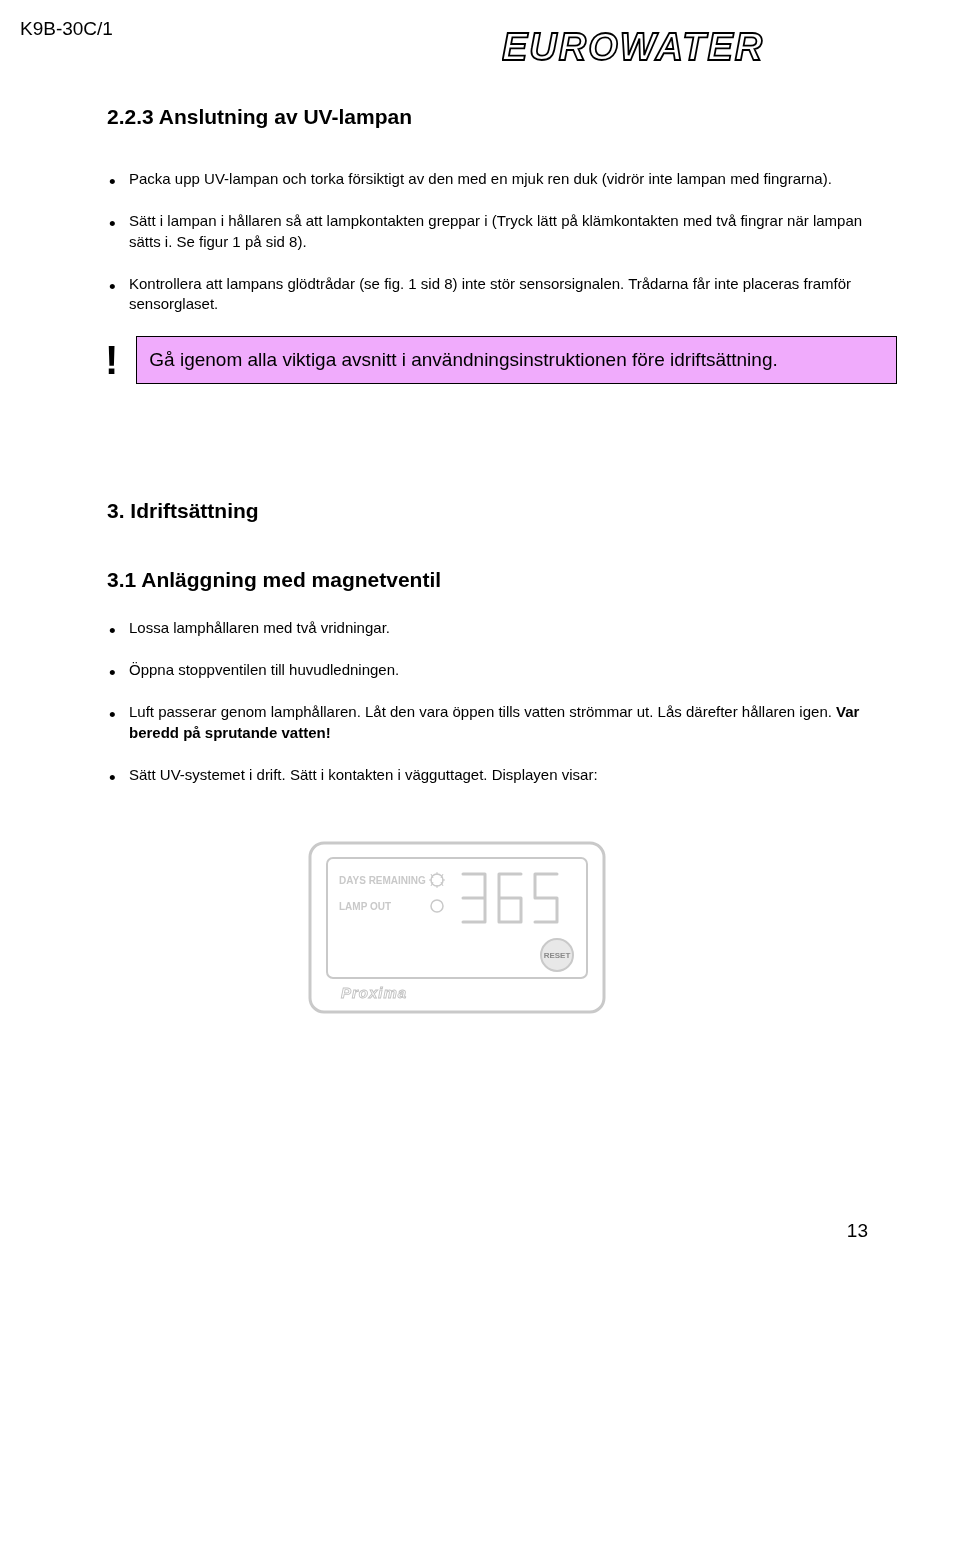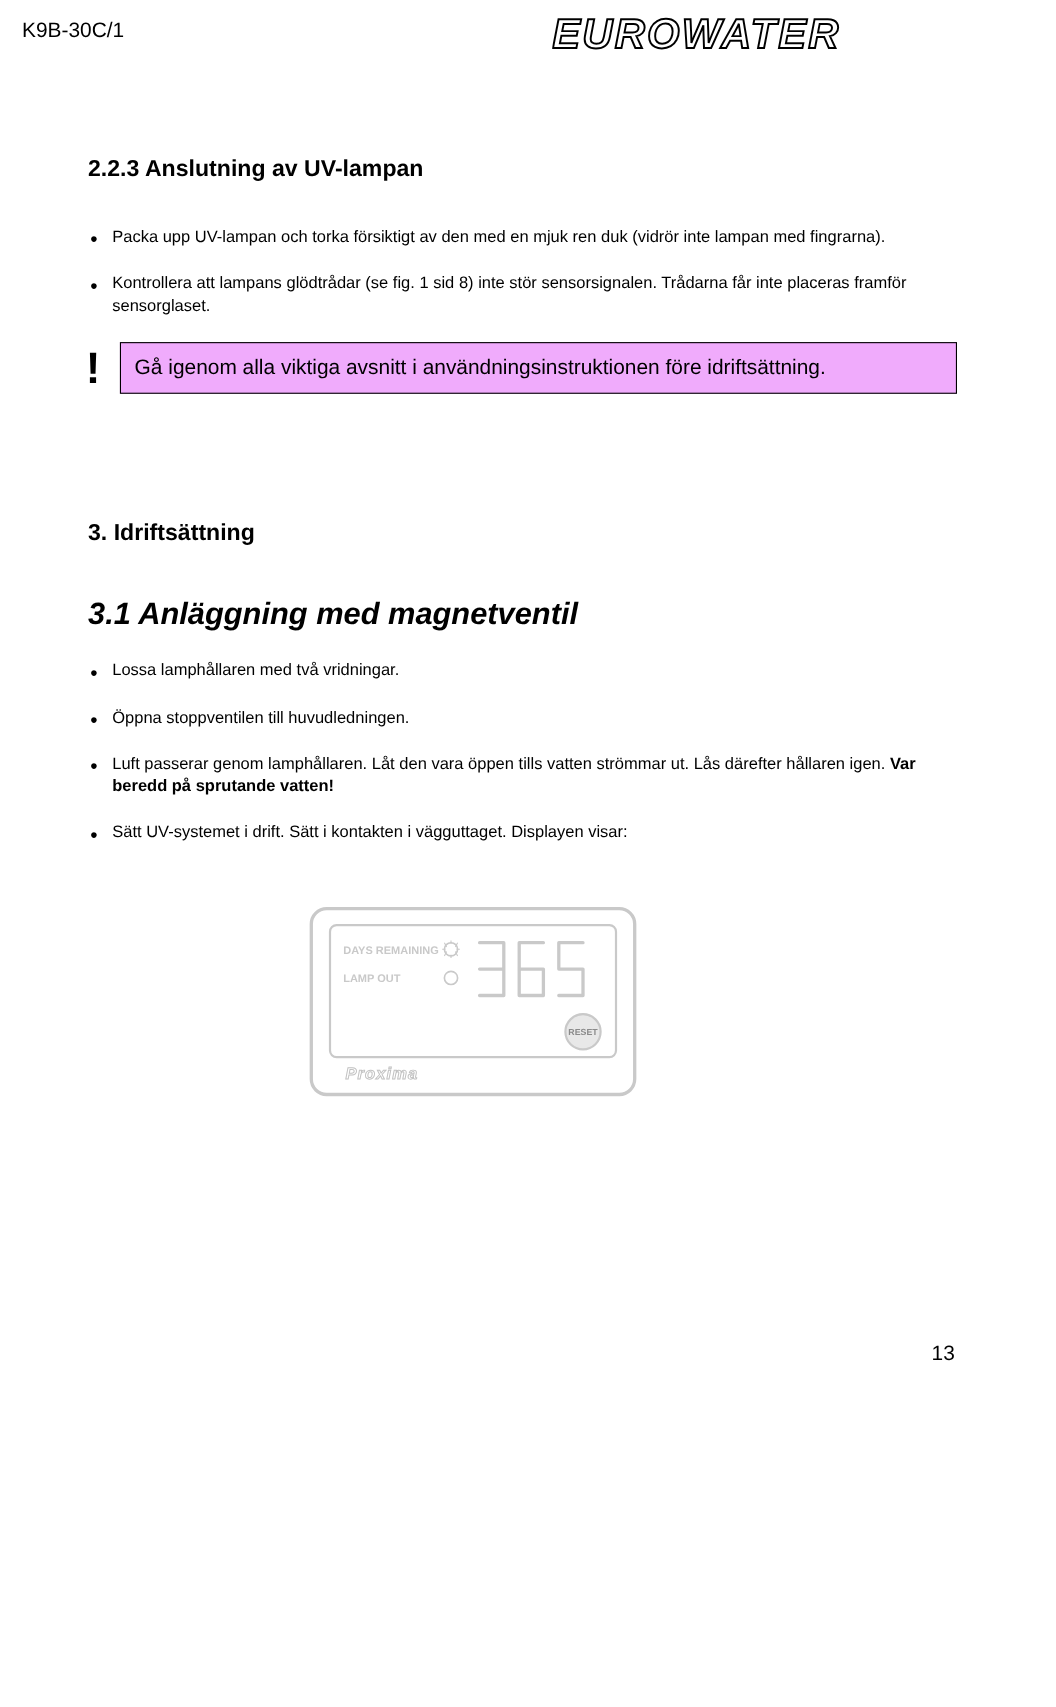--- a/index.html
+++ b/index.html
@@ -19,29 +19,28 @@
     height: 1264px;
   }
   .doc-id {
     position: absolute;
     top: 18px;
     left: 20px;
     font-size: 19px;
   }
   .brand-logo {
     position: absolute;
-    top: 10px;
+    top: 26px;
     right: 28px;
   }
   .content {
     position: absolute;
     top: 105px;
-    left: 80px;
+    left: 107px;
     width: 790px;
-    margin-top: 37px;
   }
   h2.section {
     margin: 0 0 40px 0;
     font-size: 21px;
     font-weight: bold;
   }
   ul.bullets {
     list-style: none;
     padding: 0;
     margin: 0 0 18px 0;
@@ -81,23 +80,22 @@
     font-size: 19px;
     line-height: 1.35;
   }
   h1.main-section {
     margin: 115px 0 45px 0;
     font-size: 21px;
     font-weight: bold;
   }
   h2.subsection {
     margin: 0 0 26px 0;
-    font-size: 28px;
+    font-size: 21px;
     font-weight: bold;
-    font-style: italic;
   }
   .bold { font-weight: bold; }
   .example-box {
     display: inline-block;
     border: 1px solid #000;
     padding: 10px 14px;
     font-size: 19px;
     margin-top: 32px;
   }
   .device-panel {
@@ -122,20 +120,21 @@
     <svg width="430" height="44" viewBox="0 0 430 44">
       <text x="0" y="34" font-family="Arial Black, Arial, sans-serif" font-size="38" font-weight="900" font-style="italic" fill="#fff" stroke="#000" stroke-width="1.8" letter-spacing="2">EUROWATER</text>
     </svg>
   </div>
 
   <div class="content">
     <h2 class="section">2.2.3  Anslutning av UV-lampan</h2>
 
     <ul class="bullets">
       <li>Packa upp UV-lampan och torka försiktigt av den med en mjuk ren duk (vidrör inte lampan med fingrarna).</li>
+      <li>Sätt i lampan i hållaren så att lampkontakten greppar i (Tryck lätt på klämkontakten med två fingrar när lampan sätts i. Se figur 1 på sid 8).</li>
       <li>Kontrollera att lampans glödtrådar (se fig. 1 sid 8) inte stör sensorsignalen. Trådarna får inte placeras framför sensorglaset.</li>
     </ul>
 
     <div class="callout-row">
       <div class="bang">!</div>
       <div class="callout-box">Gå igenom alla viktiga avsnitt i användningsinstruktionen före idriftsättning.</div>
     </div>
 
     <h1 class="main-section">3.  Idriftsättning</h1>
 

